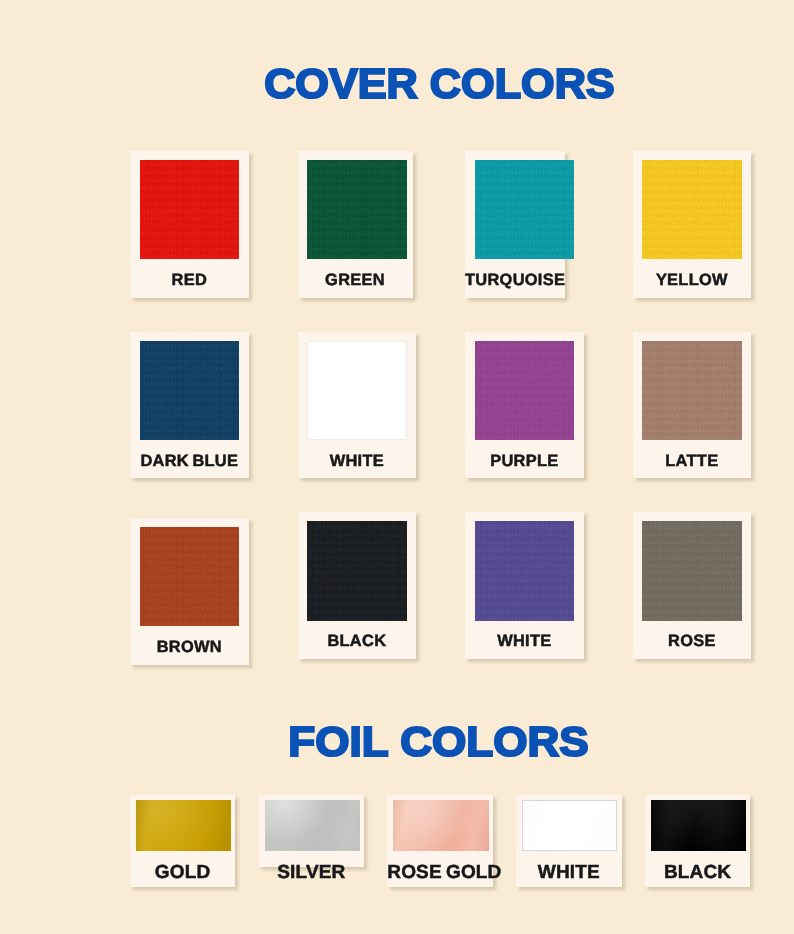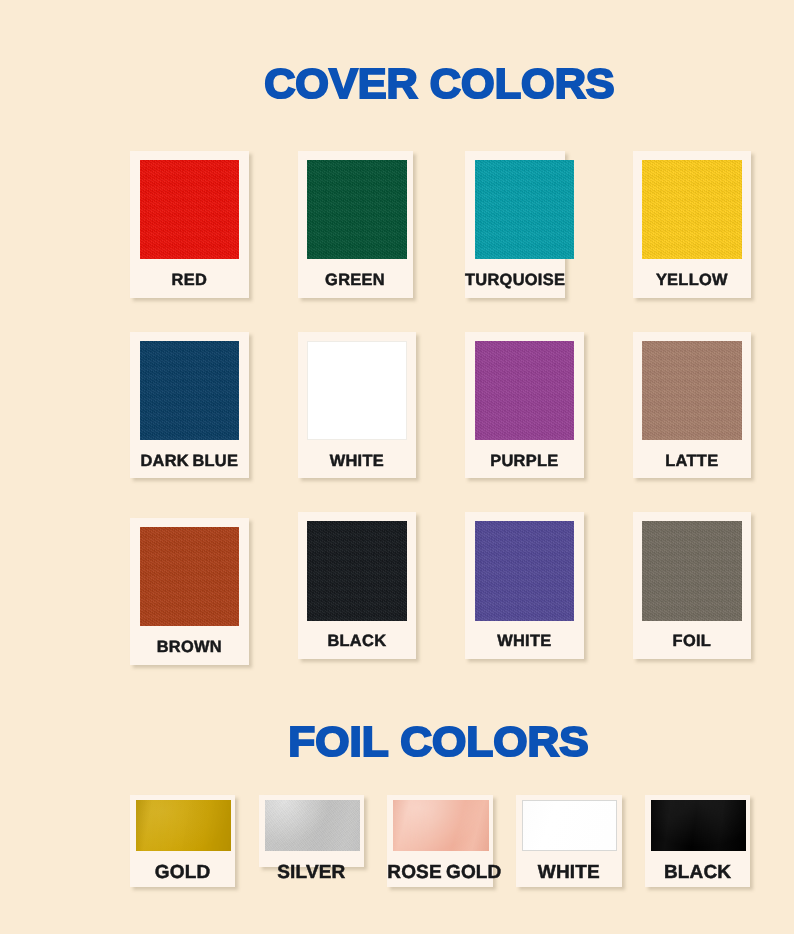--- a/index.html
+++ b/index.html
@@ -188,21 +188,21 @@
       <div class="card" style="left:423.0px;top:512.4px;width:118.7px;height:146.6px;">
         <div class="chip chip-cover-10" style="left: 9.8px; top: 8.9px; width: 99.3px; height: 99.6px; background: rgb(83, 73, 150);">
           <div class="weave"></div>
         </div>
         <div class="card-label lab-cover" style="top:121px;">WHITE</div>
       </div>
       <div class="card" style="left:590.5px;top:512.4px;width:118.7px;height:146.6px;">
         <div class="chip chip-cover-11" style="left: 9.8px; top: 8.9px; width: 99.3px; height: 99.6px; background: rgb(115, 108, 96);">
           <div class="weave"></div>
         </div>
-        <div class="card-label lab-cover" style="top:121px;">FOIL</div>
+        <div class="card-label lab-cover" style="top:121px;">ROSE</div>
       </div>
   </div>
 
   <h1 class="section-title" id="foil-title"><span class="t">FOIL COLORS</span></h1>
 
   <div class="grid" id="foil-grid">
       <div class="card" style="left:87.8px;top:795px;width:105.6px;height:92.3px;">
         <div class="chip chip-foil-0" style="left: 6.1px; top: 5.2px; width: 95.2px; height: 51.3px; background: rgb(204, 162, 0);">
           <div class="foil-sheen fx-gold"></div>
         </div>

